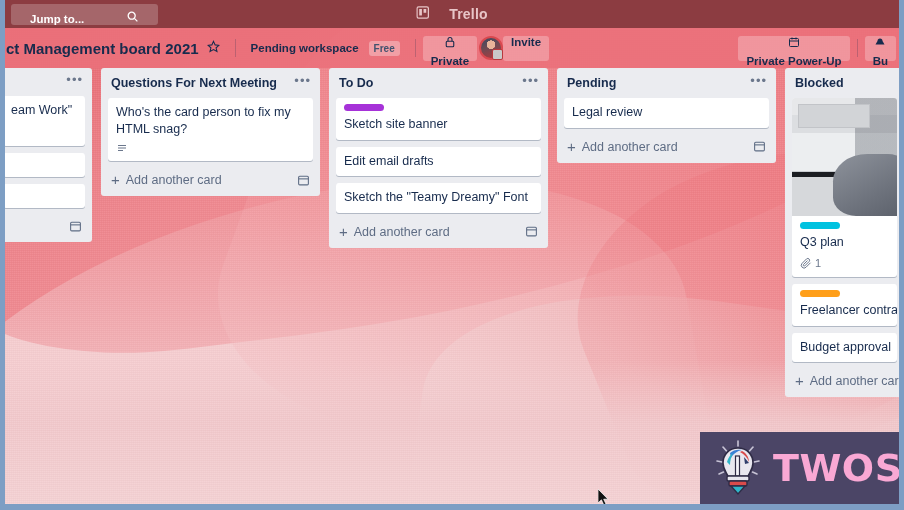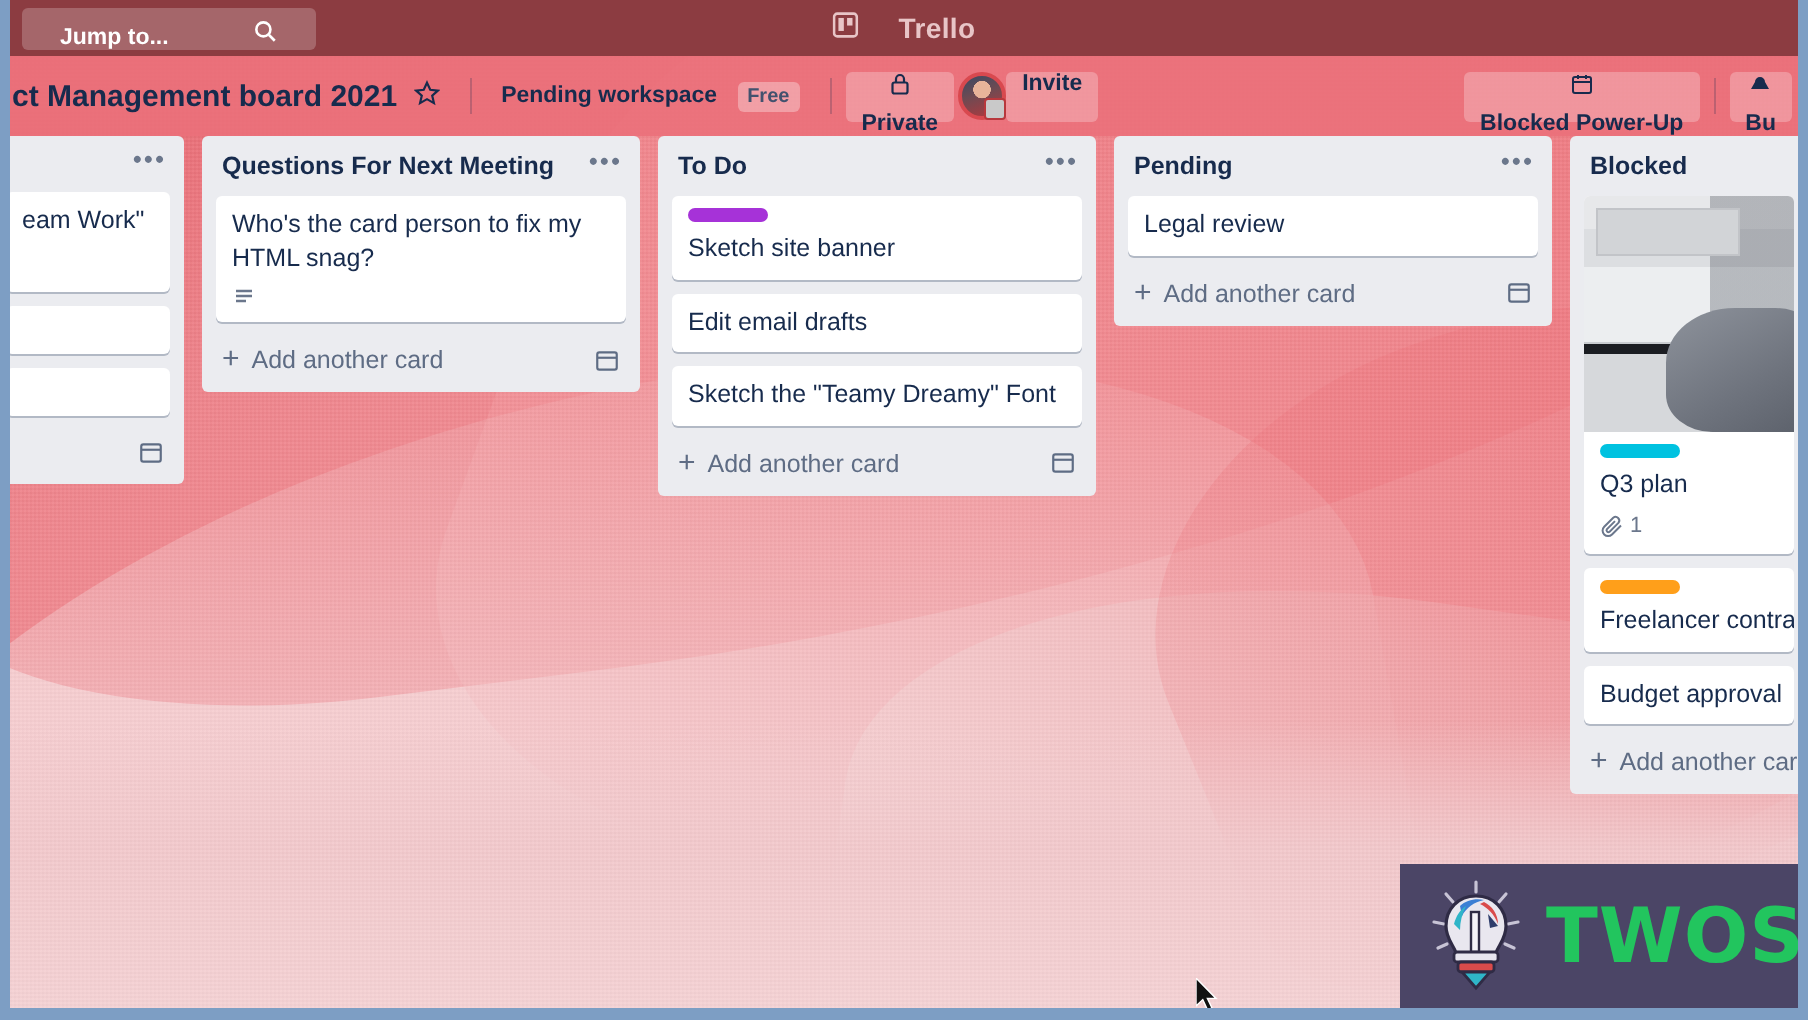--- a/index.html
+++ b/index.html
@@ -260,21 +260,21 @@
   .twos {
     position: absolute; right: 5px; bottom: 6px;
     width: 199px; height: 72px;
     background: #4b4566;
     display: flex; align-items: center; gap: 9px;
     padding-left: 12px;
     z-index: 35;
   }
   .bulb { width: 52px; height: 56px; position: relative; flex: none; }
   .twos-text {
-    color: #22c55e; font-size: 38px; font-weight: bold; letter-spacing: .5px;
+    color: #f9a8d4; font-size: 38px; font-weight: bold; letter-spacing: .5px;
     font-family: "DejaVu Sans", sans-serif;
     text-align: center;
   }
 
   
   .cursor {
     position: absolute; left: 598px; top: 489px;
     z-index: 38; width: 12px; height: 18px;
   }
 </style>
@@ -353,21 +353,21 @@
 
     <div class="hbtn tinted">
       <span>
         <svg viewBox="0 0 24 24" fill="none" stroke="#172b4d" stroke-width="2">
           <rect x="3" y="5" width="18" height="16" rx="2"></rect>
             <line x1="3" y1="10" x2="21" y2="10"></line>
           <line x1="8" y1="3" x2="8" y2="7"></line>
             <line x1="16" y1="3" x2="16" y2="7"></line>
         </svg>
       </span>
-      <span>Blocked Power-Up</span>
+      <span>Private Power-Up</span>
     </div>
 
     <div class="hsep"></div>
 
     <div class="hbtn tinted">
       <span>
         <svg viewBox="0 0 24 24" fill="#172b4d">
             <path d="M3 17h18l-4-7a5 5 0 0 0-10 0z"></path>
           </svg>
       </span>

